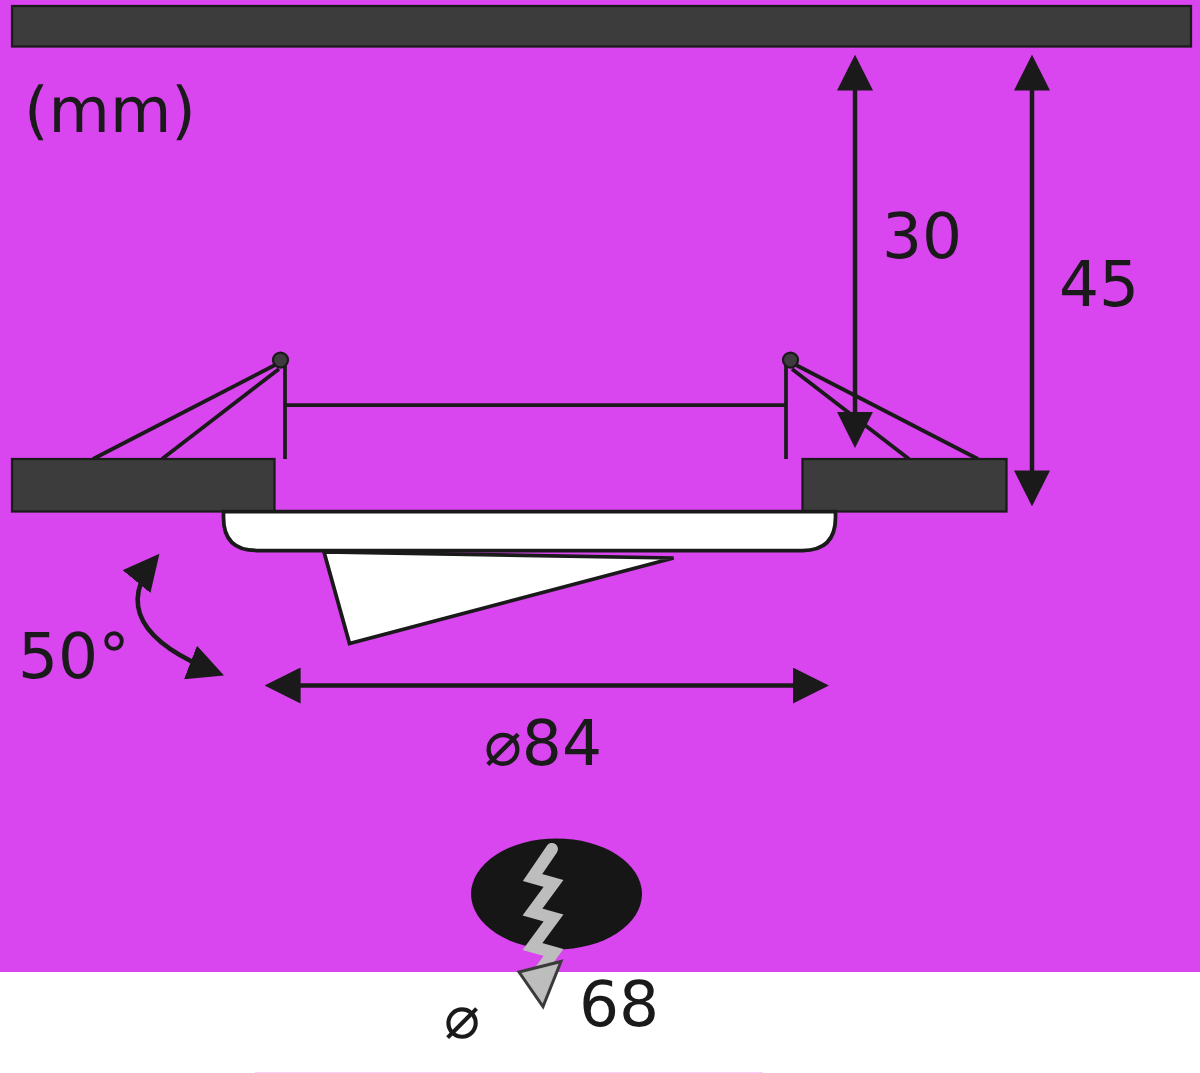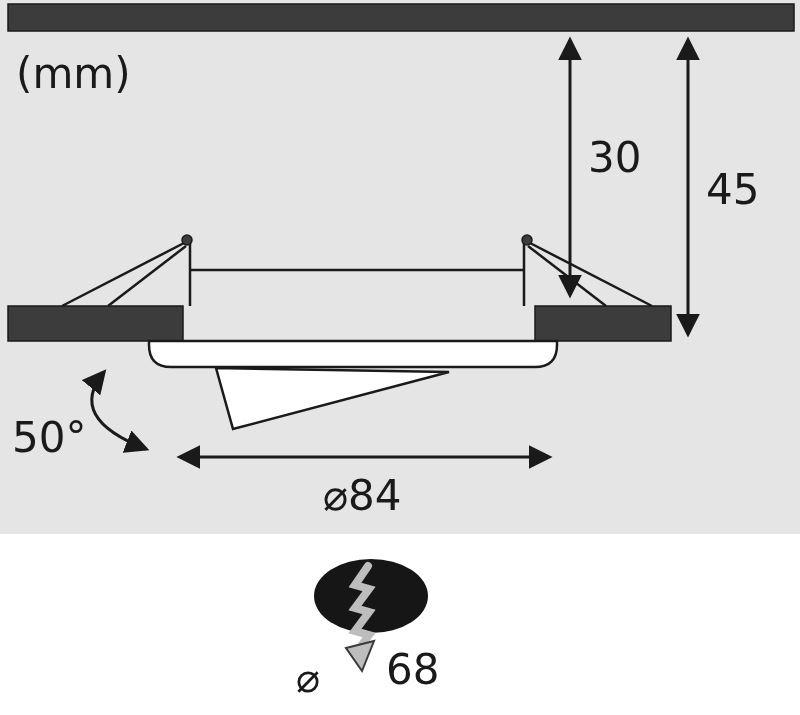--- a/index.html
+++ b/index.html
@@ -5,23 +5,23 @@
   html, body {
     margin: 0;
     padding: 0;
     width: 800px;
     height: 715px;
     background: #ffffff;
     overflow: hidden;
   }
   .diagram-wrap {
     width: 800px;
-    height: 534px;
+    height: 648px;
     position: relative;
-    background: #e5e5e5;
+    background: #d946ef;
   }
   svg text {
     font-family: "DejaVu Sans", "Liberation Sans", sans-serif;
     fill: #1a1a1a;
   }
   .lbl-big { font-size: 42px; }
   .lbl-mid { font-size: 40px; }
   .ln {
     stroke: #1a1a1a;
     fill: none;

